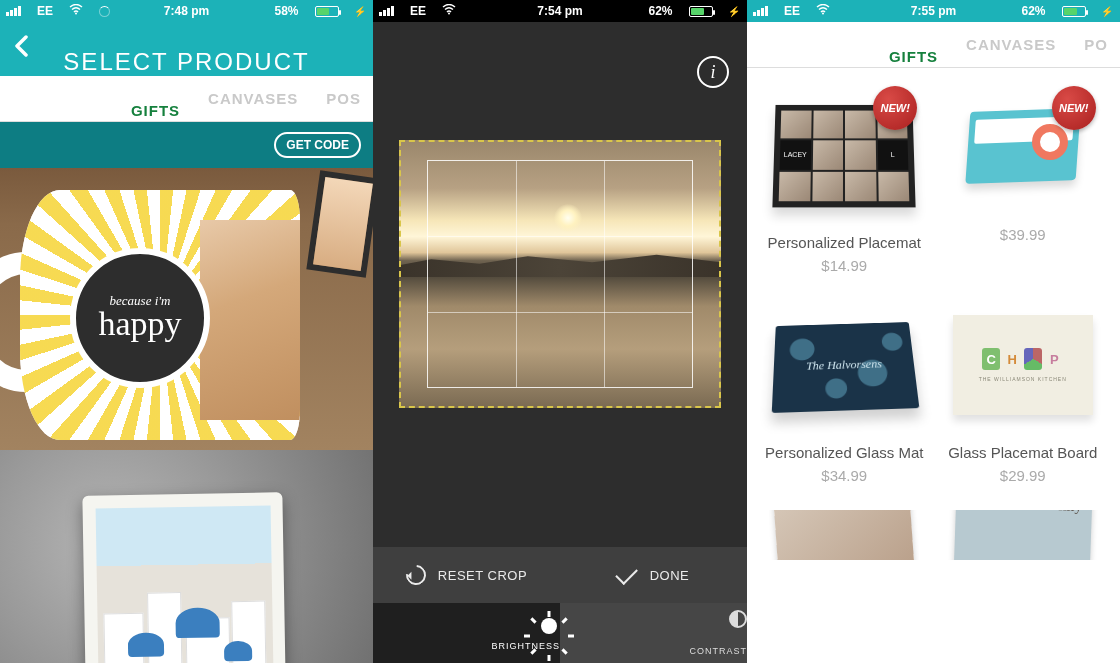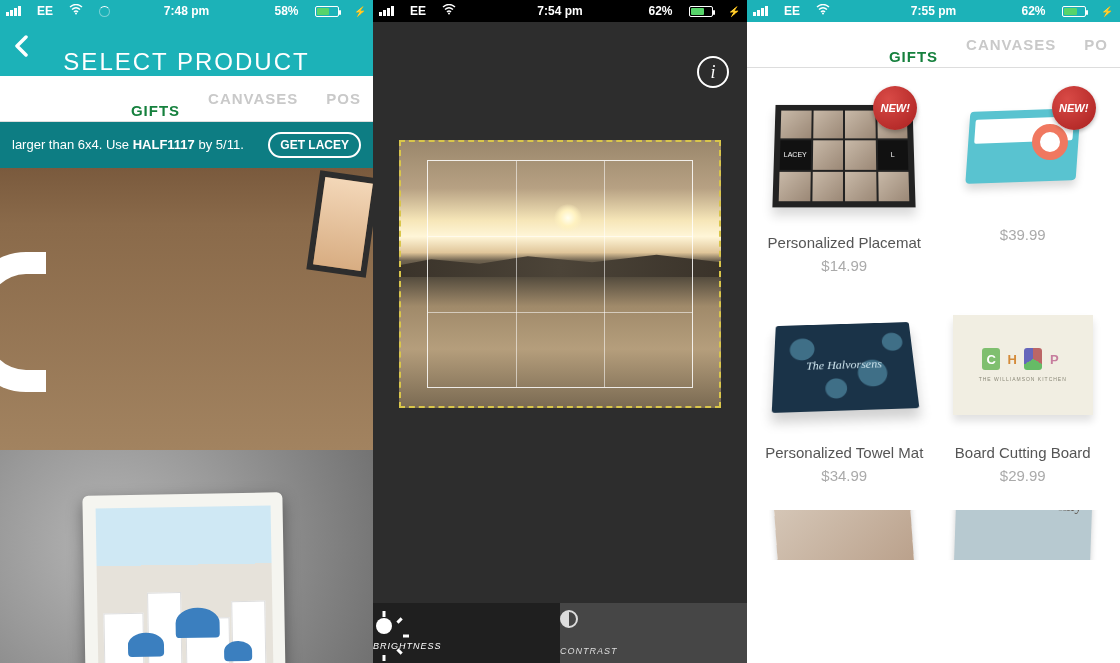--- a/index.html
+++ b/index.html
@@ -248,22 +248,22 @@
   }
   .s2-action {
     flex:1; display:flex; align-items:center; justify-content:center; gap:12px;
     color:#eaeaea; font-size:13px; letter-spacing:0.5px;
   }
   .s2-tabs {
     position:absolute; left:0; right:0; bottom:0;
     height:60px; display:flex;
   }
   .s2-tab {
-    flex:1; display:flex; flex-direction:column; align-items:flex-start; justify-content:center;
-    gap:4px; font-size:9px; letter-spacing:1px;font-style:italic;
+    flex:1; display:flex; flex-direction:column; align-items:flex-end; justify-content:center;
+    gap:4px; font-size:9px; letter-spacing:1px;
   }
   .s2-tab.active { background:#1f1f1f; color:#fff; }
   .s2-tab.inactive { background:#464646; color:#ddd;gap:18px; }
 
   .reset-icon { width:20px; height:20px; border:2px solid #eaeaea; border-radius:50%; border-top-color:transparent; transform:rotate(-40deg); position:relative; }
   .reset-icon::after { content:''; position:absolute; left:-3px; top:-1px; border:4px solid transparent; border-right-color:#eaeaea; transform:rotate(40deg);}
   .check-icon { width:20px; height:12px; border-left:2px solid #eaeaea; border-bottom:2px solid #eaeaea; transform:rotate(-45deg) translateY(-2px); }
   .bright-icon { width:16px; height:16px; border-radius:50%; background:#fff; position:relative; }
   .bright-icon::before, .bright-icon::after {
     content:''; position:absolute; left:50%; top:50%; width:26px; height:2px; background:transparent;
@@ -438,34 +438,39 @@
   </div>
 
   <div class="tabs">
     <span class="tab active">GIFTS</span>
     <span class="tab">CANVASES</span>
     <span class="tab">POS</span>
   </div>
 
   <div class="promo">
     <div class="promo-text">
-      <div>
-        <span>larger than 6x4. Use </span><b>HALF1117</b><span> by 5/11.</span>
-      </div>
-    </div>
-    <div class="promo-btn">GET LACEY</div>
+    </div>
+    <div class="promo-btn">GET CODE</div>
   </div>
 
   <div class="s1-content">
     <div class="mug-area">
       <div class="side-frame">
           <div class="side-frame-inner"></div>
         </div>
       <div class="mug">
         <div class="mug-handle"></div>
+        <div class="mug-body">
+          <div class="mug-rays"></div>
+          <div class="mug-photo"></div>
+          <div class="mug-circle">
+            <div class="script">because i'm</div>
+            <div class="happy">happy</div>
+          </div>
+        </div>
       </div>
     </div>
     <div class="pillow-area">
       <div class="sofa"></div>
       <div class="pillow">
         <div class="pillow-photo">
           <div class="bld" style="left:6px;bottom:0;width:40px;height:60px"></div>
           <div class="bld" style="left:50px;bottom:0;width:34px;height:80px"></div>
           <div class="bld" style="left:88px;bottom:0;width:44px;height:54px"></div>
           <div class="bld" style="left:134px;bottom:0;width:34px;height:70px"></div>
@@ -515,20 +520,30 @@
     <div class="sun"></div>
     <div class="crop-inner">
       <div class="grid-v gv1"></div>
         <div class="grid-v gv2"></div>
       <div class="grid-h gh1"></div>
         <div class="grid-h gh2"></div>
     </div>
     <div class="crop-outer"></div>
   </div>
 
+  <div class="s2-actions">
+    <div class="s2-action">
+      <span class="reset-icon"></span>
+      <span>RESET CROP</span>
+    </div>
+    <div class="s2-action">
+      <span class="check-icon"></span>
+      <span>DONE</span>
+    </div>
+  </div>
 
   <div class="s2-tabs">
     <div class="s2-tab active">
       <span style="position:relative;width:22px;height:22px;display:flex;align-items:center;justify-content:center">
         <span class="bright-icon"></span>
         <span class="rays">
           <span style="transform:translate(-50%,-50%) rotate(0deg) translateY(-12px)"></span>
           <span style="transform:translate(-50%,-50%) rotate(45deg) translateY(-12px)"></span>
           <span style="transform:translate(-50%,-50%) rotate(90deg) translateY(-12px)"></span>
           <span style="transform:translate(-50%,-50%) rotate(135deg) translateY(-12px)"></span>
@@ -618,36 +633,36 @@
       </div>
     </div>
 
     <div class="prod-row">
       <div class="prod">
         <div class="prod-img">
           <div class="floormat-img">
             <div class="floormat-text">The Halvorsens</div>
           </div>
         </div>
-        <div class="prod-name">Personalized Towel Mat</div>
+        <div class="prod-name">Personalized Glass Mat</div>
         <div class="prod-price">$34.99</div>
       </div>
       <div class="prod">
         <div class="prod-img">
           <div class="cutting-img">
             <div class="chop-letters">
               <span class="cC">C</span>
                 <span class="cH">H</span>
                 <span class="cO"></span>
                 <span class="cP">P</span>
             </div>
             <div class="sub">THE WILLIAMSON KITCHEN</div>
           </div>
         </div>
-        <div class="prod-name">Board Cutting Board</div>
+        <div class="prod-name">Glass Placemat Board</div>
         <div class="prod-price">$29.99</div>
       </div>
     </div>
 
     <div class="prod-row partial-row">
       <div class="prod">
         <div class="prod-img">
             <div class="fam-photo"></div>
           </div>
       </div>

